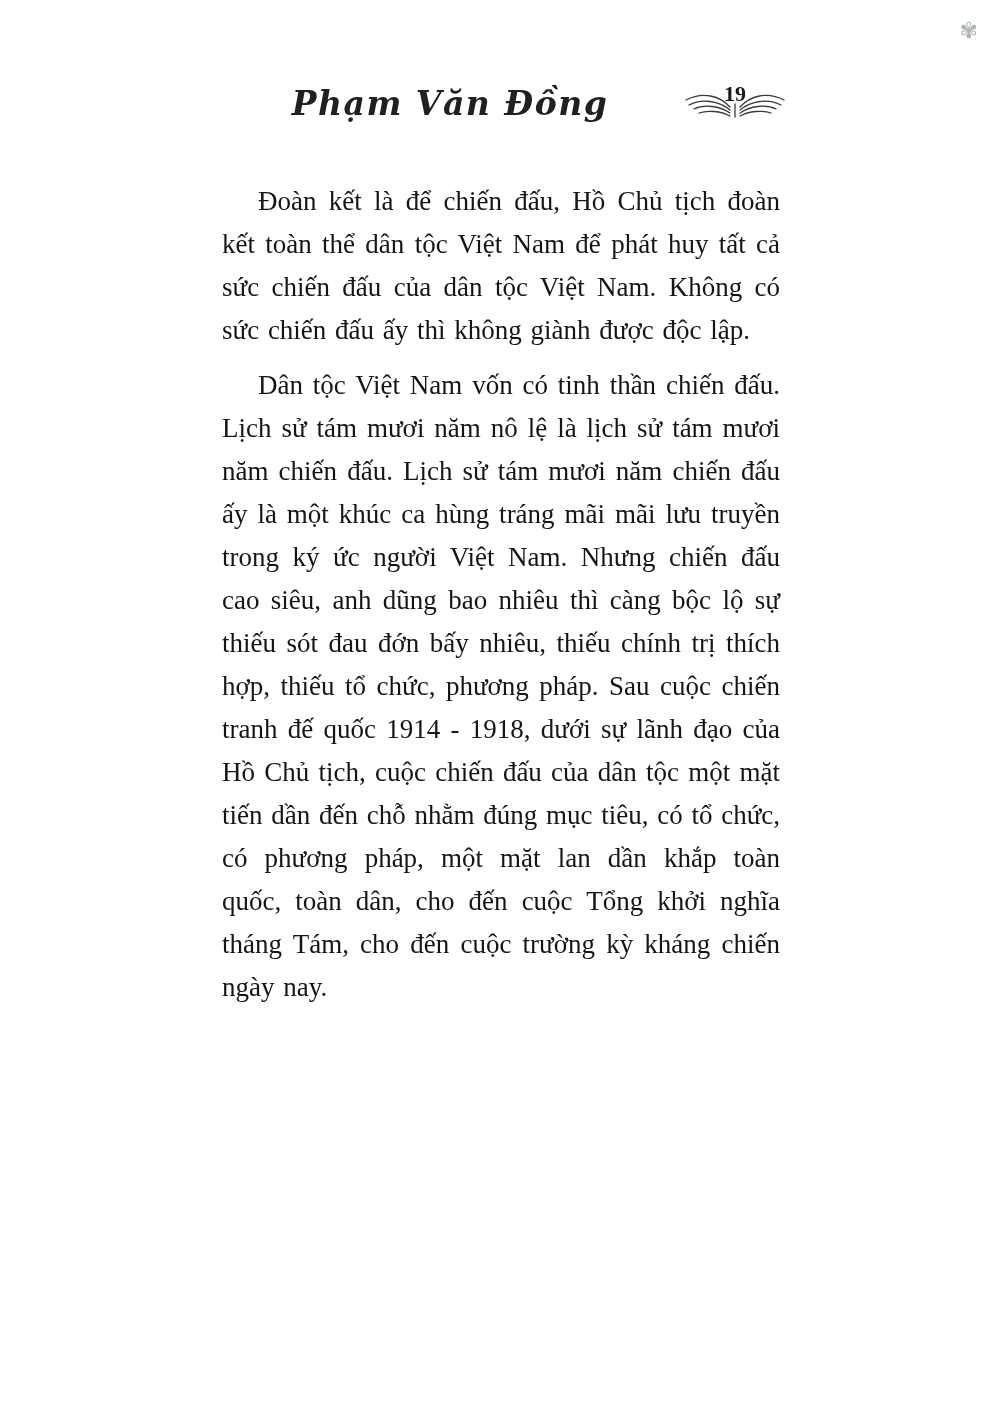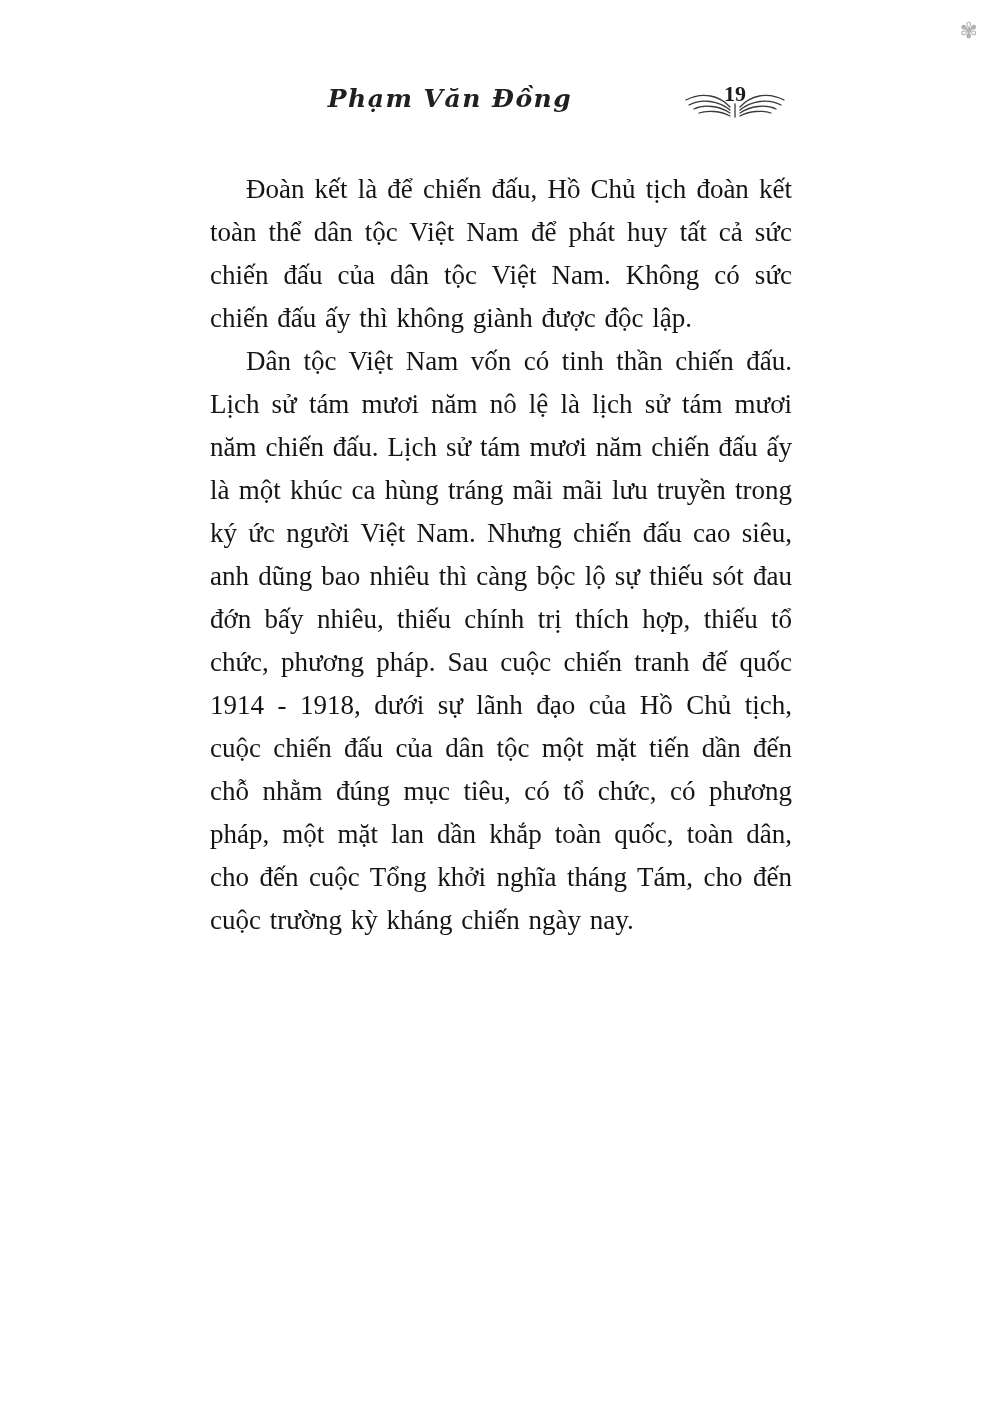--- a/index.html
+++ b/index.html
@@ -31,21 +31,21 @@
     height: 56px;
   }
   .author-name {
     position: absolute;
     left: 210px;
     width: 480px;
     text-align: center;
     font-family: "DejaVu Serif", serif;
     font-style: italic;
     font-weight: bold;
-    font-size: 25px;
+    font-size: 33px;
     letter-spacing: 1.5px;
     color: #202020;
   }
   .pagenum-ornament {
     position: absolute;
     left: 683px;
     top: -10px;
     width: 104px;
     height: 52px;
   }
@@ -53,21 +53,21 @@
     position: absolute;
     top: 168px;
     left: 210px;
     width: 582px;
     font-size: 27px;
     line-height: 43px;
     text-align: justify;
     color: #151515;
   }
   .page-content p {
-    margin: 0;
+    margin: 12px;
     padding: 0;
     text-indent: 36px;
     word-spacing: 2px;
   }
 </style>
 </head>
 <body>
 
 <div class="corner-ornament">✾</div>
 

